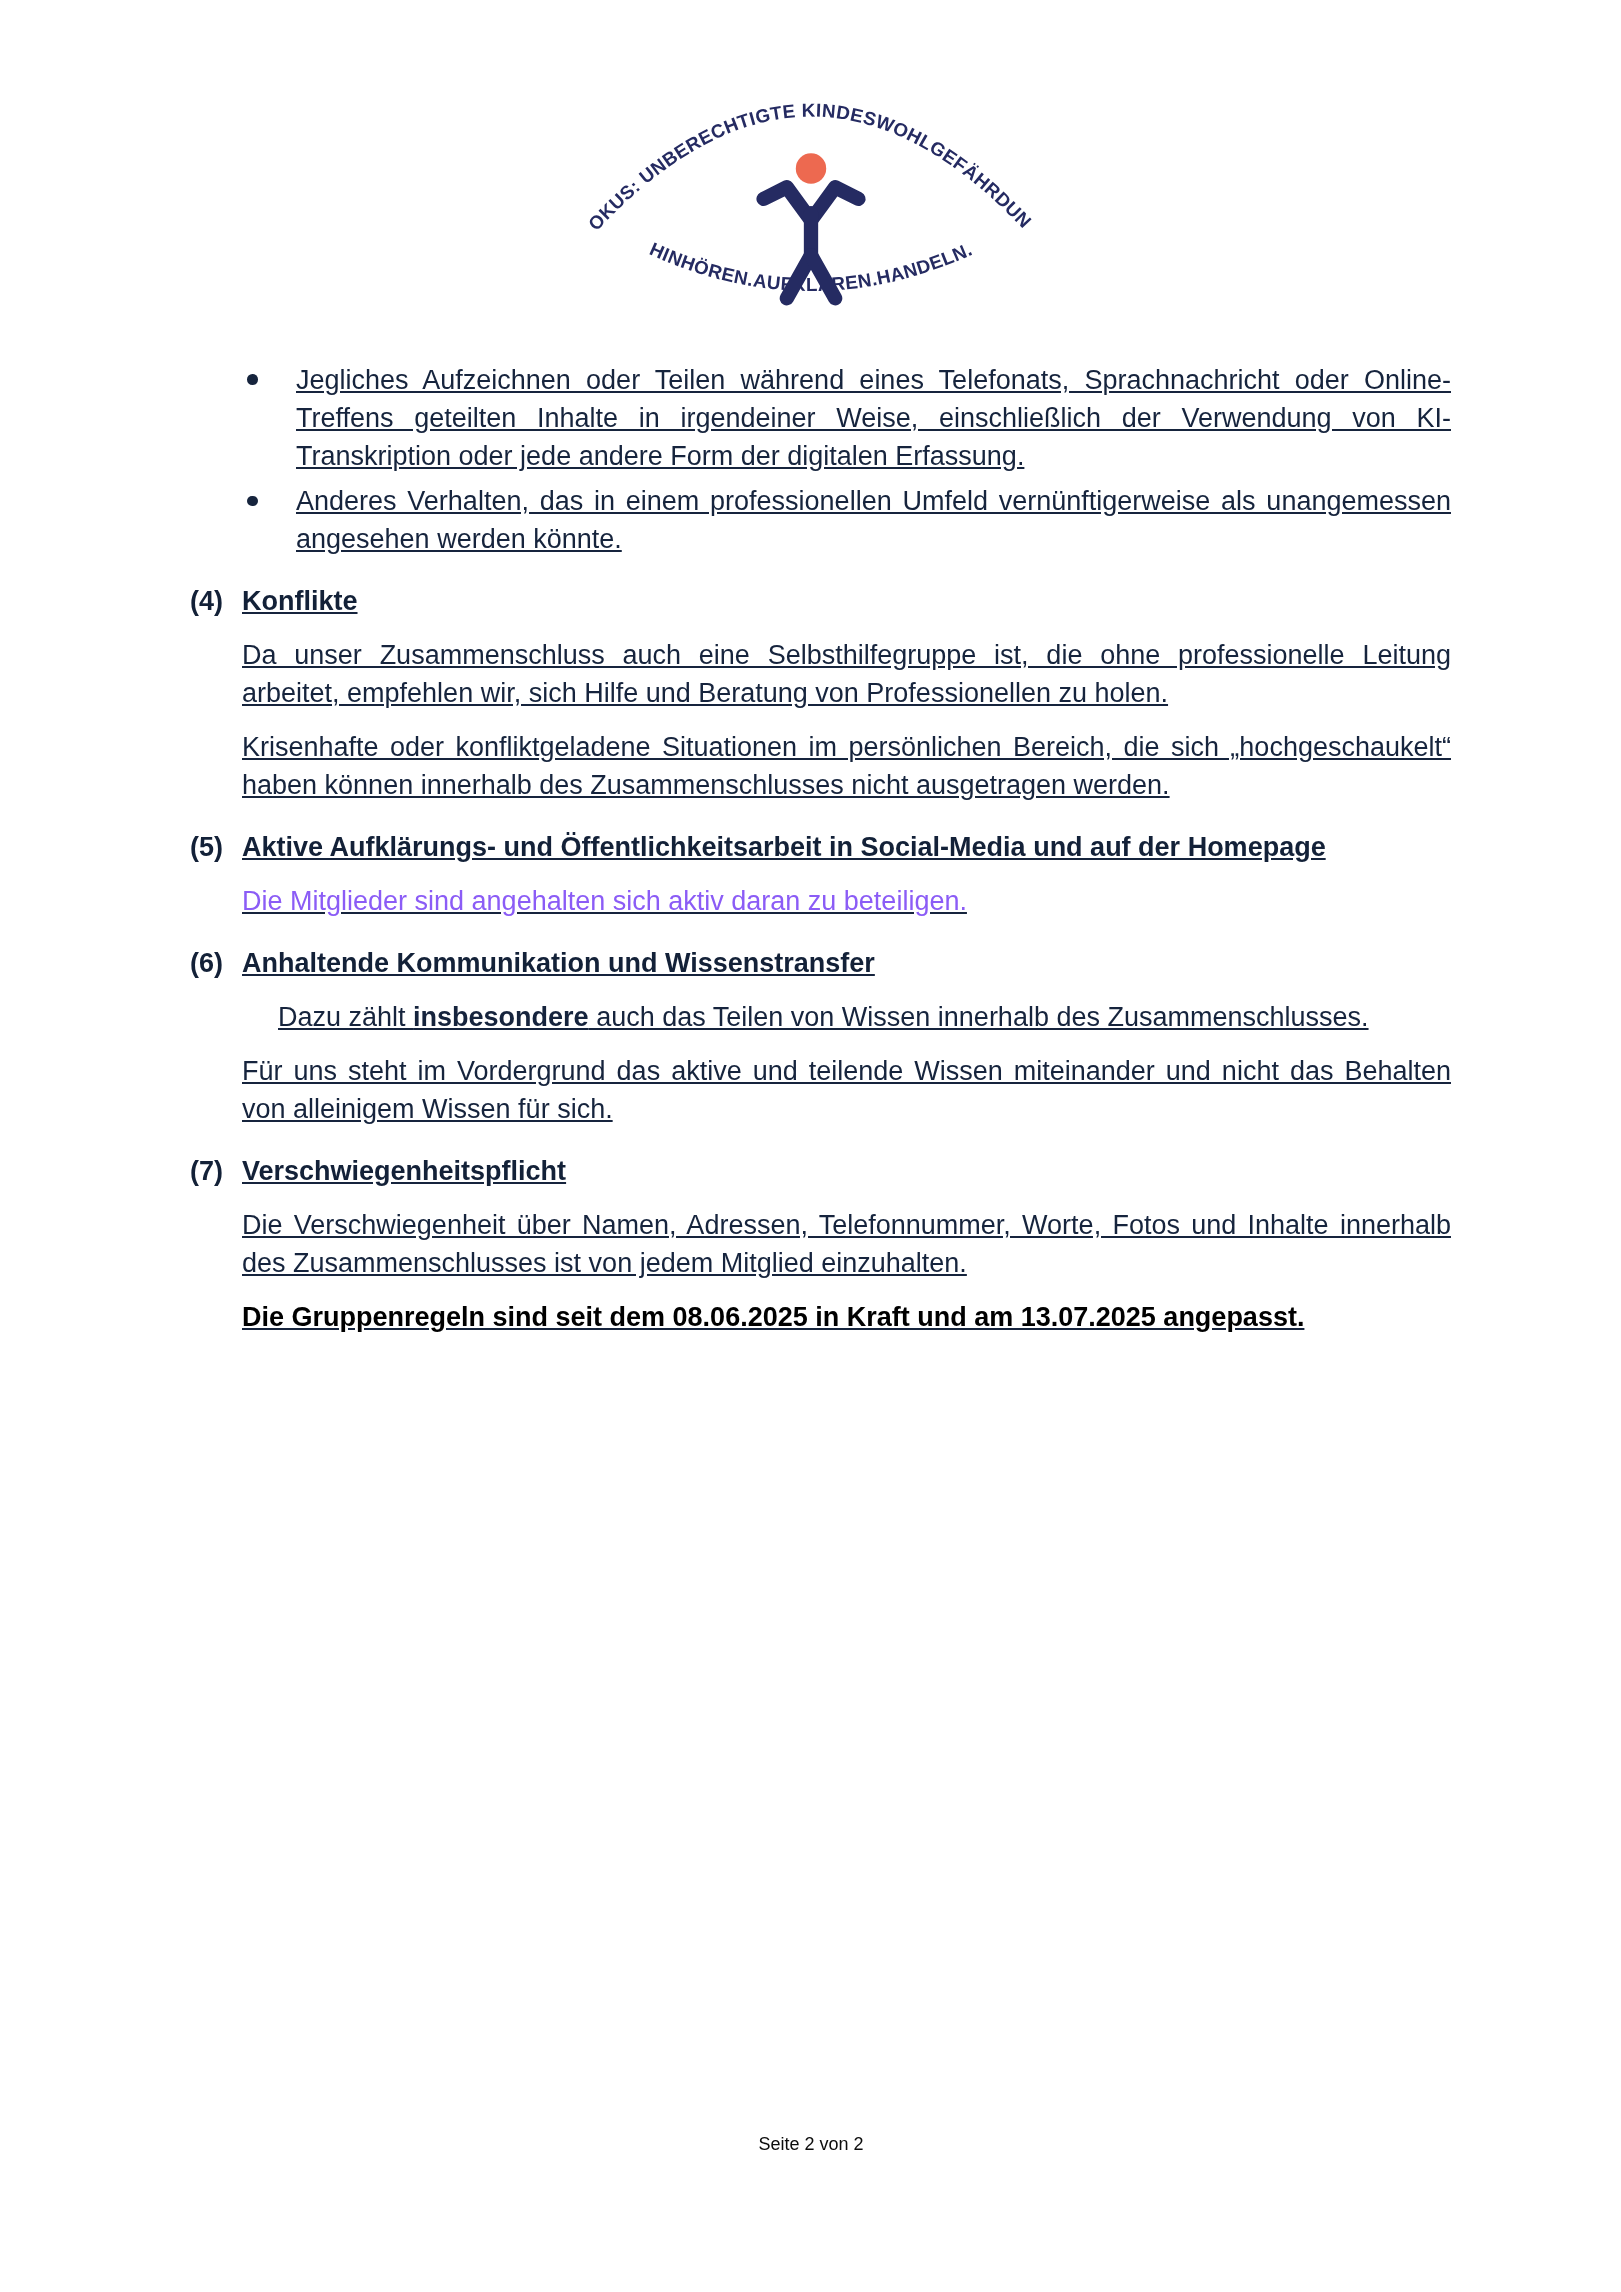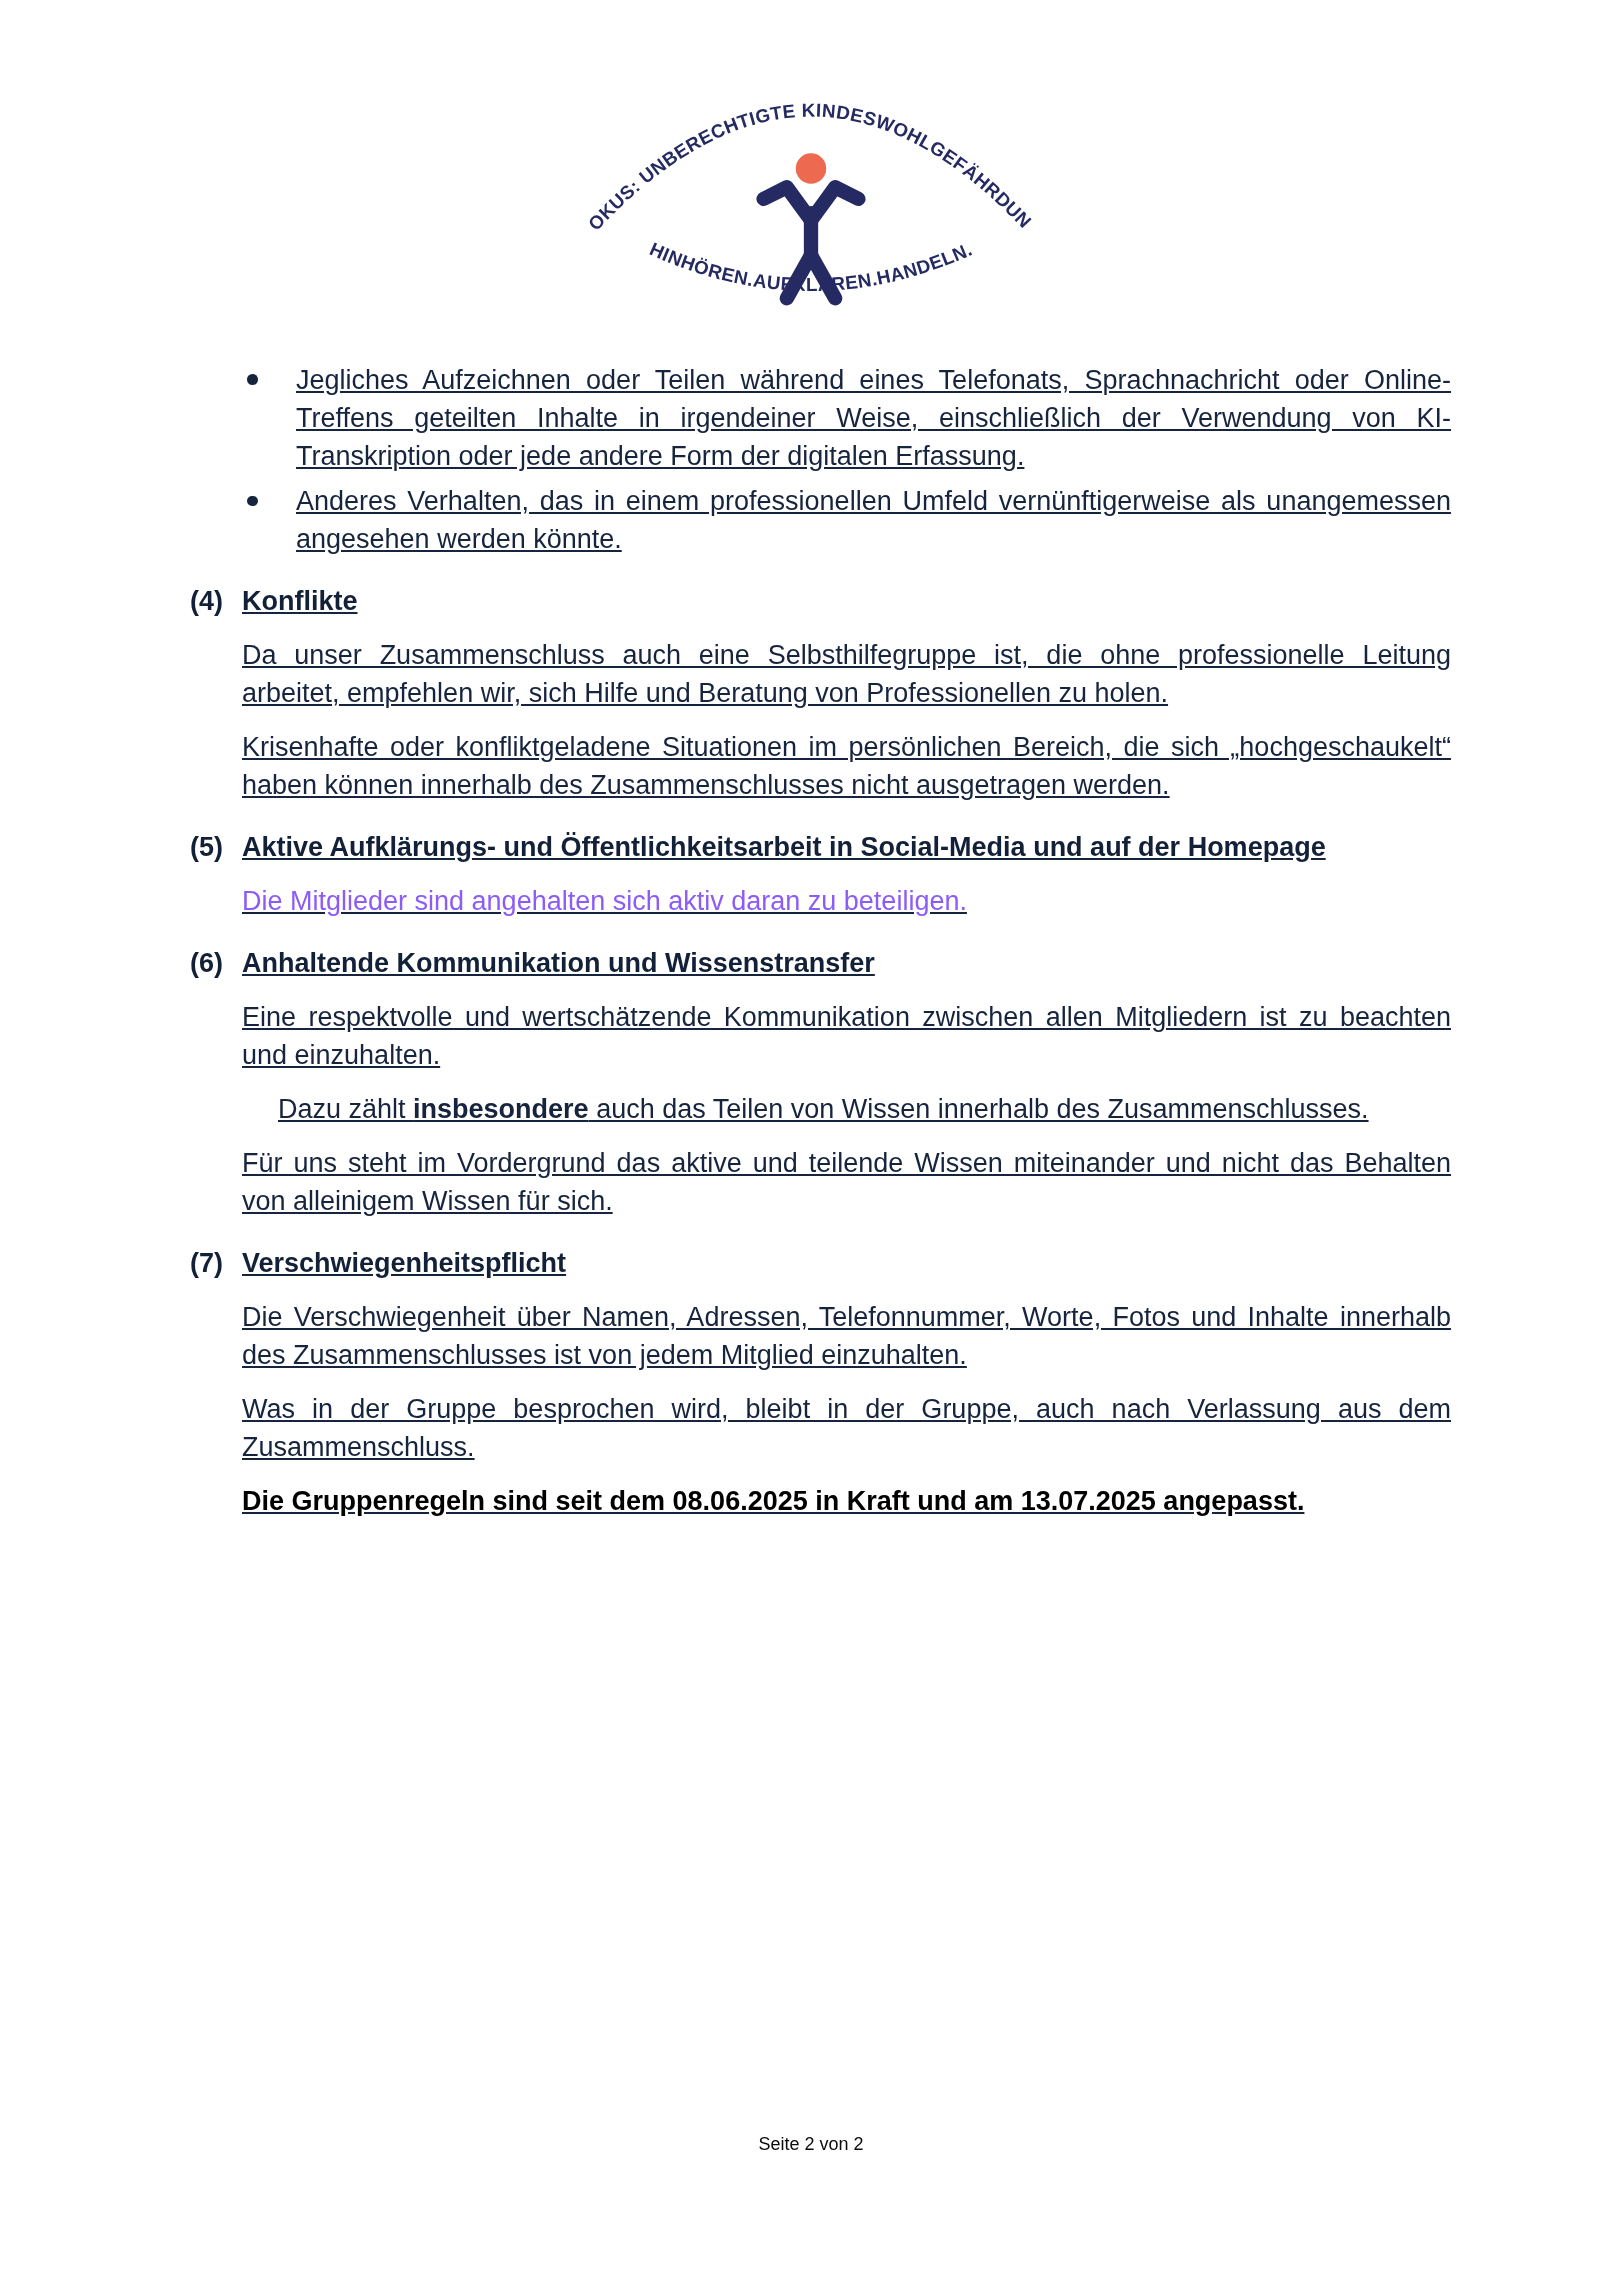--- a/index.html
+++ b/index.html
@@ -92,30 +92,28 @@
     <div class="sec-h">
       <span class="num">(5)</span>
       <span>Aktive Aufklärungs- und Öffentlichkeitsarbeit in Social-Media und auf der Homepage</span>
     </div>
     <p class="note">Die Mitglieder sind angehalten sich aktiv daran zu beteiligen.</p>
 
     <div class="sec-h">
       <span class="num">(6)</span>
       <span>Anhaltende Kommunikation und Wissenstransfer</span>
     </div>
-    <p>Eine respektvolle und wertschätzende Kommunikation zwischen allen Mitgliedern ist zu beachten und einzuhalten.</p>
     <p class="no-justify"><span>Dazu zählt </span><b>insbesondere</b><span> auch das Teilen von Wissen innerhalb des Zusammenschlusses.</span></p>
     <p>Für uns steht im Vordergrund das aktive und teilende Wissen miteinander und nicht das Behalten von alleinigem Wissen für sich.</p>
 
     <div class="sec-h">
       <span class="num">(7)</span>
       <span>Verschwiegenheitspflicht</span>
     </div>
     <p>Die Verschwiegenheit über Namen, Adressen, Telefonnummer, Worte, Fotos und Inhalte innerhalb des Zusammenschlusses ist von jedem Mitglied einzuhalten.</p>
-    <p>Was in der Gruppe besprochen wird, bleibt in der Gruppe, auch nach Verlassung aus dem Zusammenschluss.</p>
 
     <p class="closing">Die Gruppenregeln sind seit dem 08.06.2025 in Kraft und am 13.07.2025 angepasst.</p>
   </div>
 
   <div class="footer">Seite 2 von 2</div>
 
 </div>
 
 
 </body></html>

